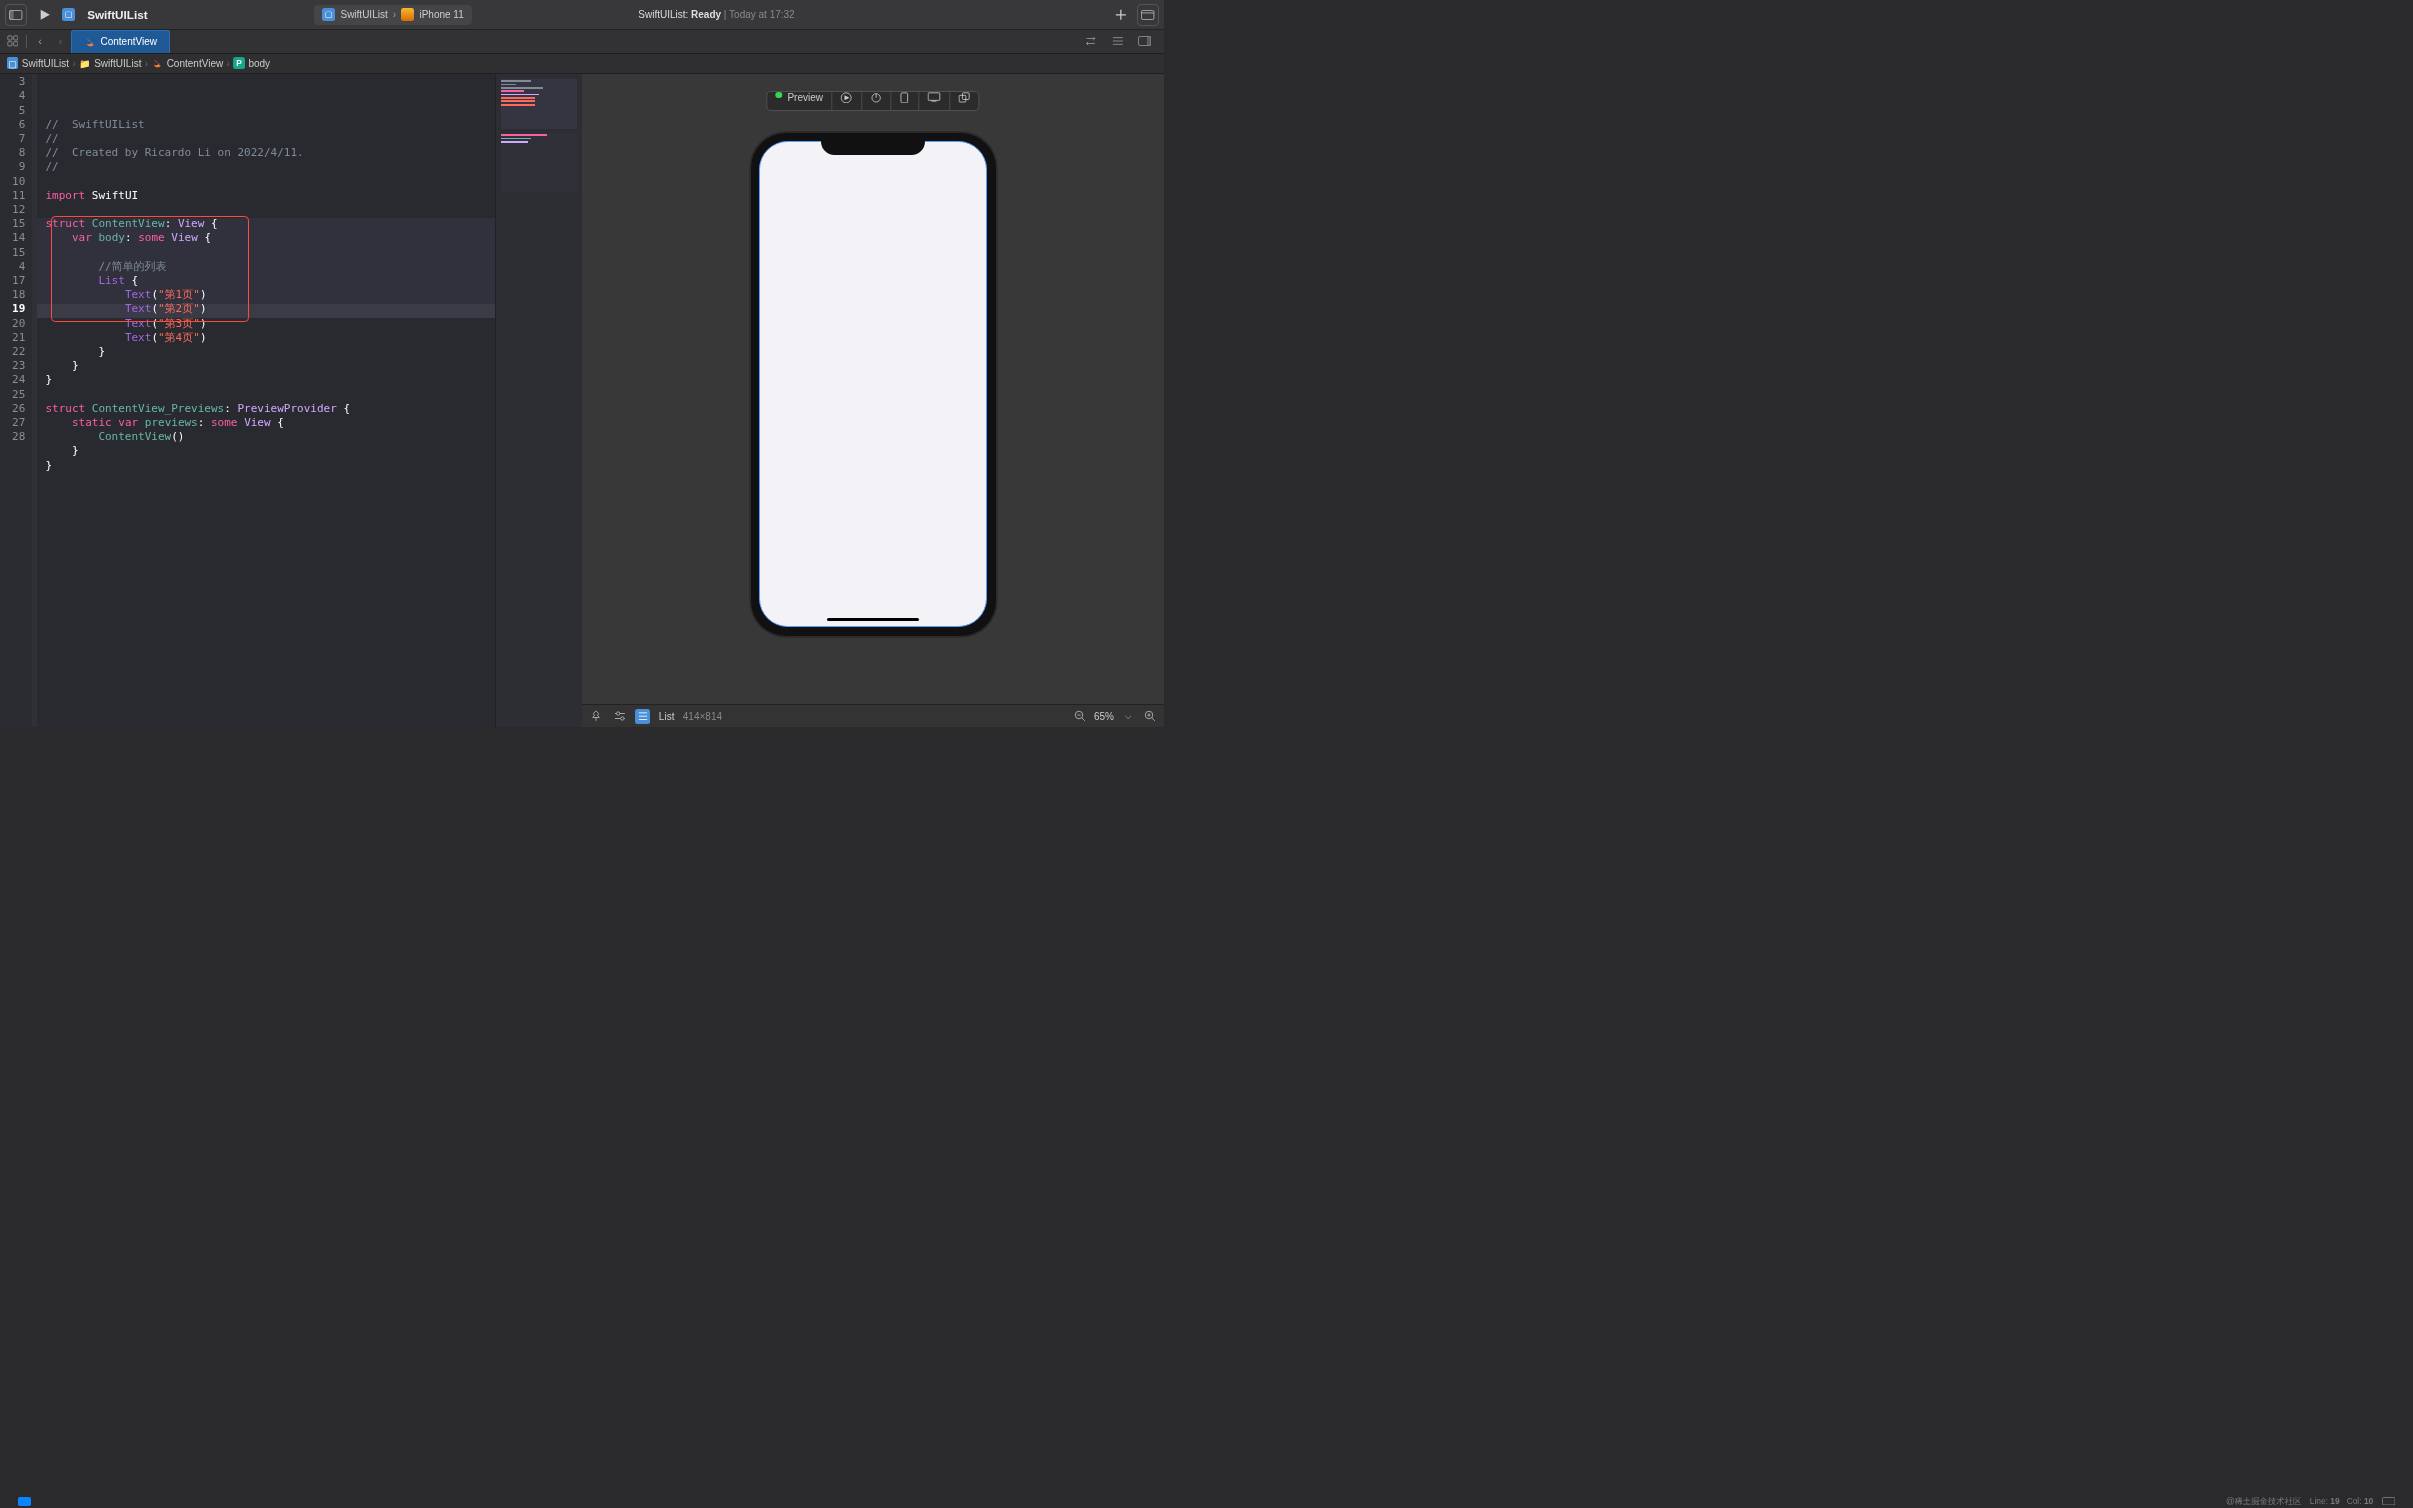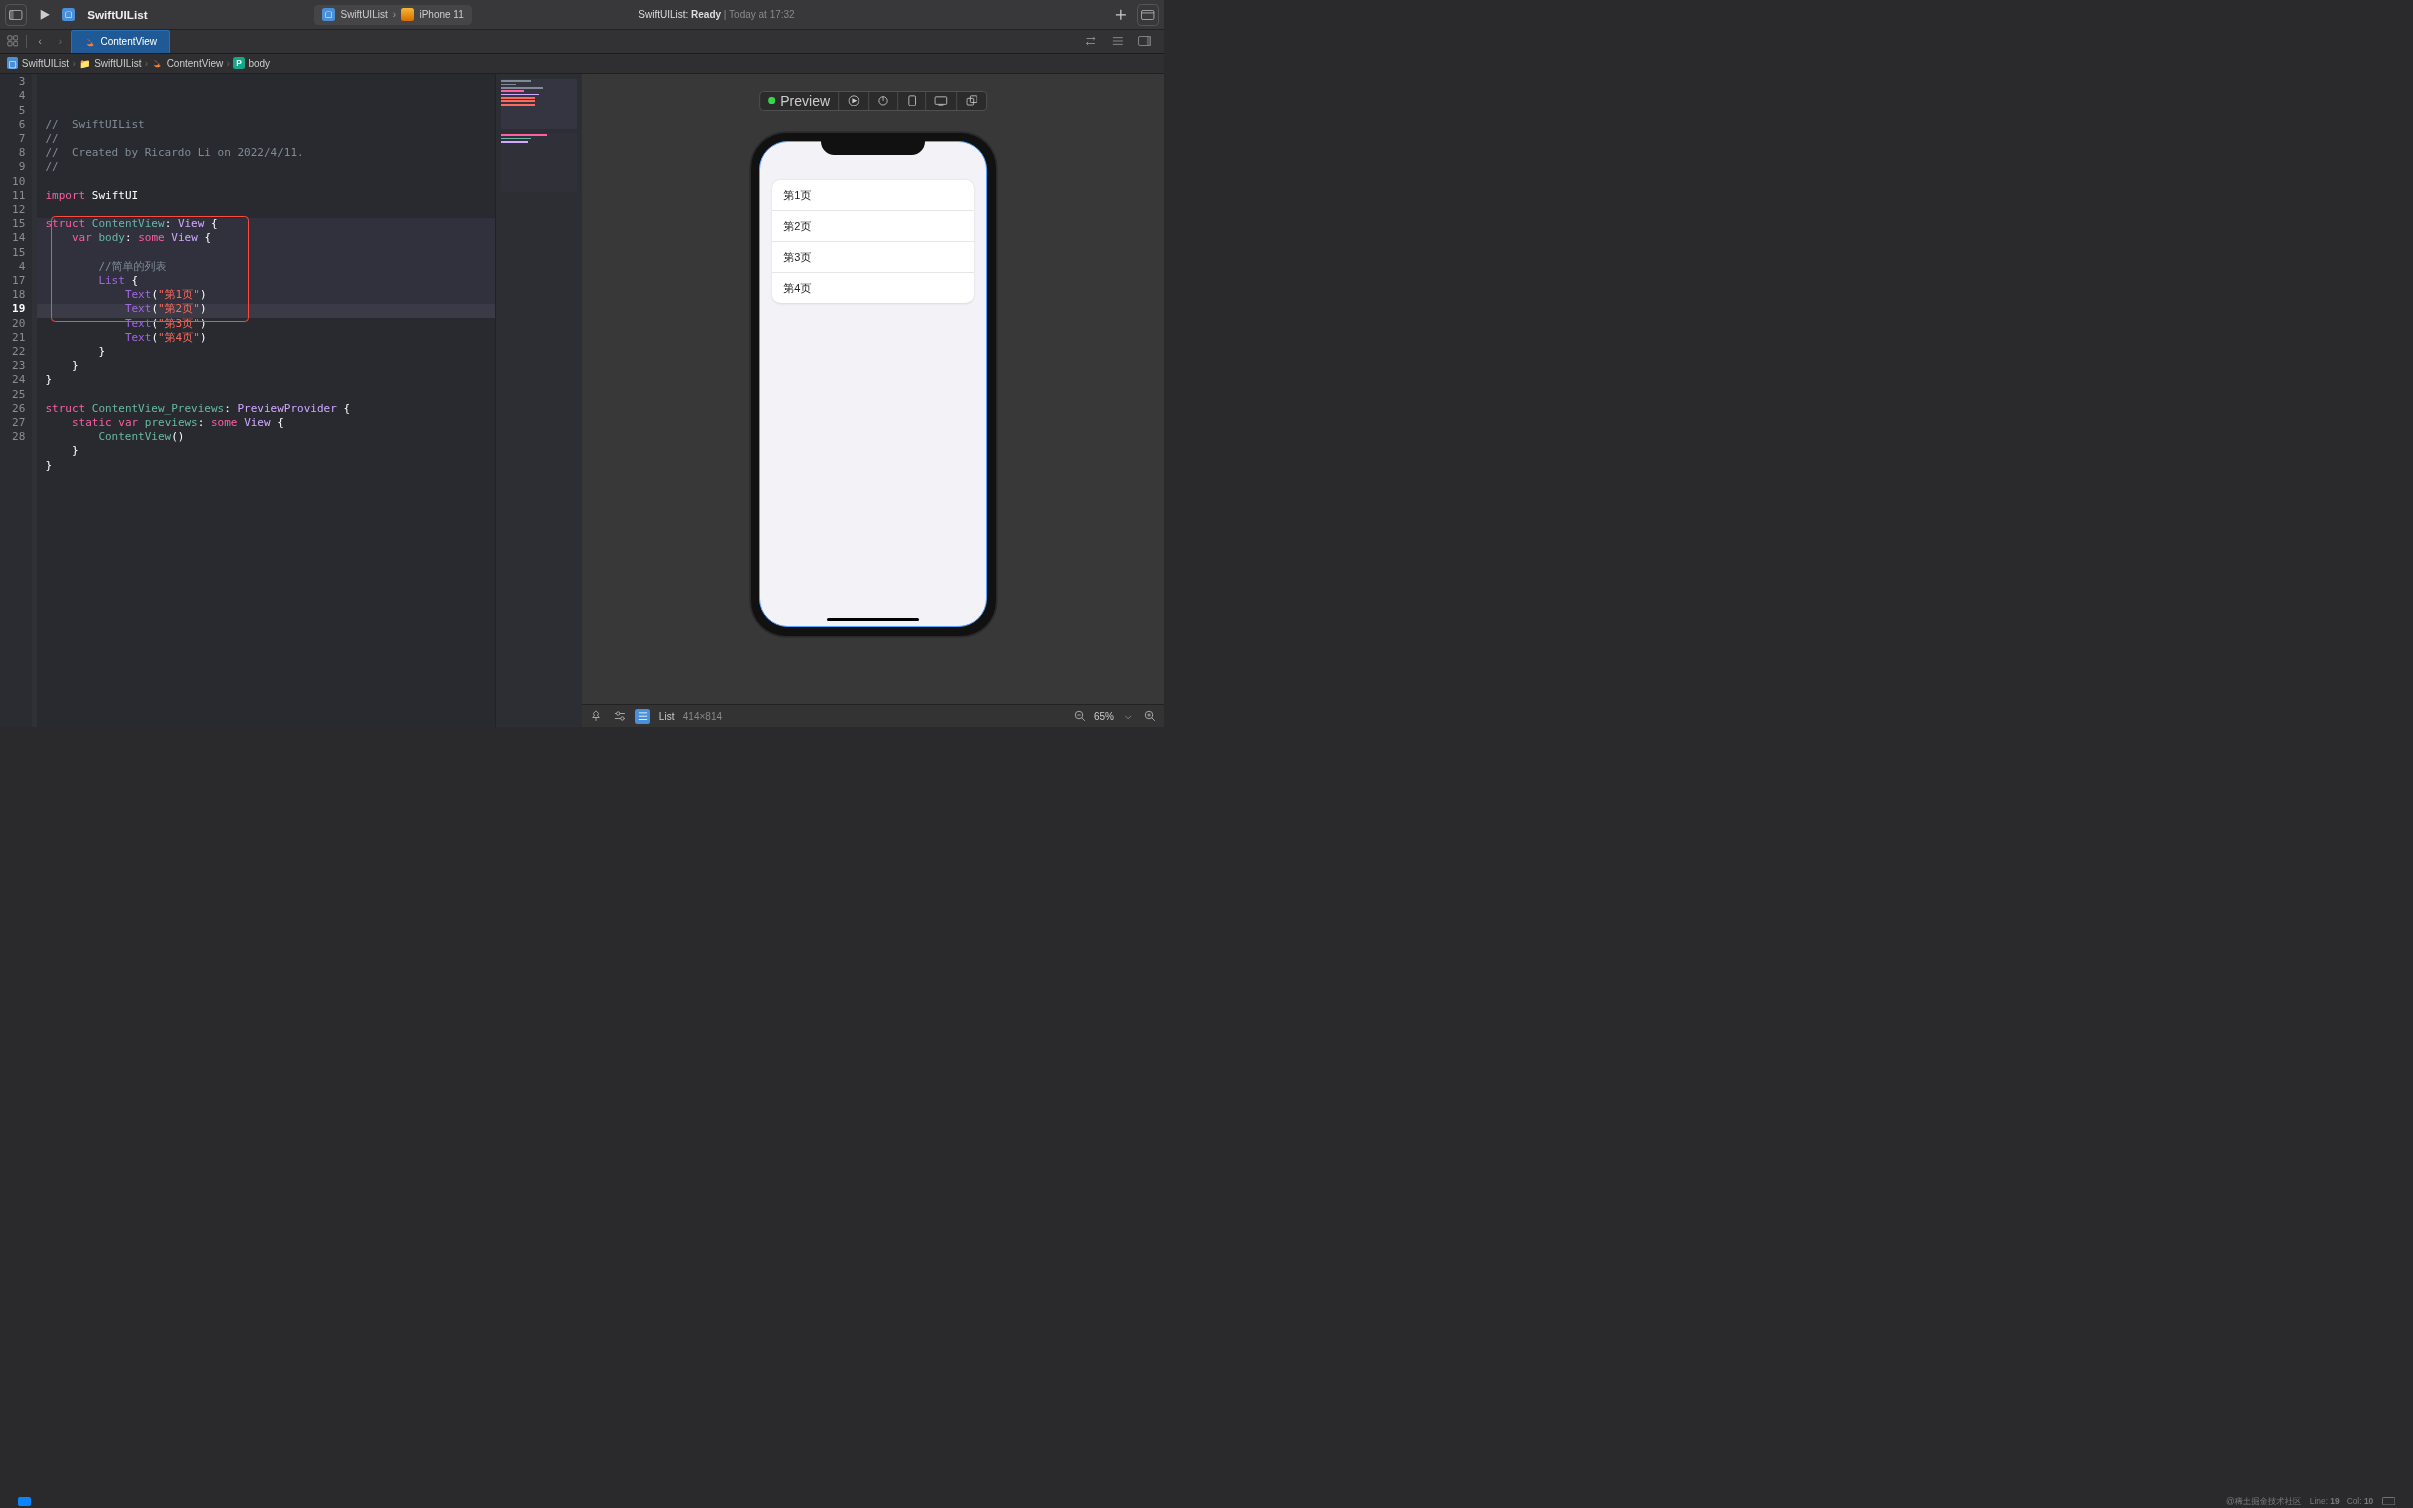--- a/index.html
+++ b/index.html
@@ -122,22 +122,22 @@
   .mm2{top:59px;height:59px;background:#2f3038;}
   
   .preview-pane{flex:1;background:#383838;display:flex;flex-direction:column;position:relative;}
   .preview-area{flex:1;display:flex;align-items:flex-start;justify-content:center;padding-top:59px;}
   .preview-toolbar{
     position:absolute;top:17px;left:50%;transform:translateX(-50%);
     height:20px;background:#2b2b2b;border:0.8px solid #505050;border-radius:4.2px;
     display:flex;align-items:center;overflow:hidden;
   }
   .preview-toolbar .cell{
-    height:100%;padding:0 8.4px;display:flex;align-items:center;gap:5px;
-    border-right:0.8px solid #4a4a4a;color:#ccc;font-size:14px;cursor:pointer;
+    height:100%;padding:0 8.4px;display:flex;gap:5px;
+    border-right:0.8px solid #4a4a4a;color:#ccc;font-size:10px;cursor:pointer;
   }
   .preview-toolbar .cell:last-child{border-right:none;}
   .dot-green{width:6.7px;height:6.7px;border-radius:50%;background:#32d74b;}
   .phone{
     width:245px;height:503px;border-radius:35px;background:#111;padding:8.4px;position:relative;
     box-shadow:0 0 0 1.7px #2a2a2a;
   }
   .phone-screen{
     width:100%;height:100%;border-radius:28.5px;background:#f2f2f7;overflow:hidden;
     border:1.7px solid #56a0ff;position:relative;
@@ -366,28 +366,20 @@
             <rect x="1" y="4" width="8" height="8" rx="1" fill="none" stroke="#ccc"></rect>
             <rect x="5" y="1" width="8" height="8" rx="1" fill="none" stroke="#ccc"></rect>
           </svg>
       </div>
     </div>
 
     <div class="preview-area">
       <div class="phone">
         <div class="notch"></div>
         <div class="phone-screen">
-          <div class="screen-body">
-            <div class="list" id="preview-list">
-                <div class="list-row">第1页</div>
-                <div class="list-row">第2页</div>
-                <div class="list-row">第3页</div>
-                <div class="list-row">第4页</div>
-              </div>
-          </div>
           <div class="home-ind"></div>
         </div>
       </div>
     </div>
 
     <div class="canvas-bar">
       <div class="ico">
         <svg width="10" height="11.7" viewBox="0 0 12 14">
             <path d="M6 1l3 3-1 3 2 2H2l2-2L3 4z M6 9v4" stroke="#bbb" fill="none"></path>
           </svg>

